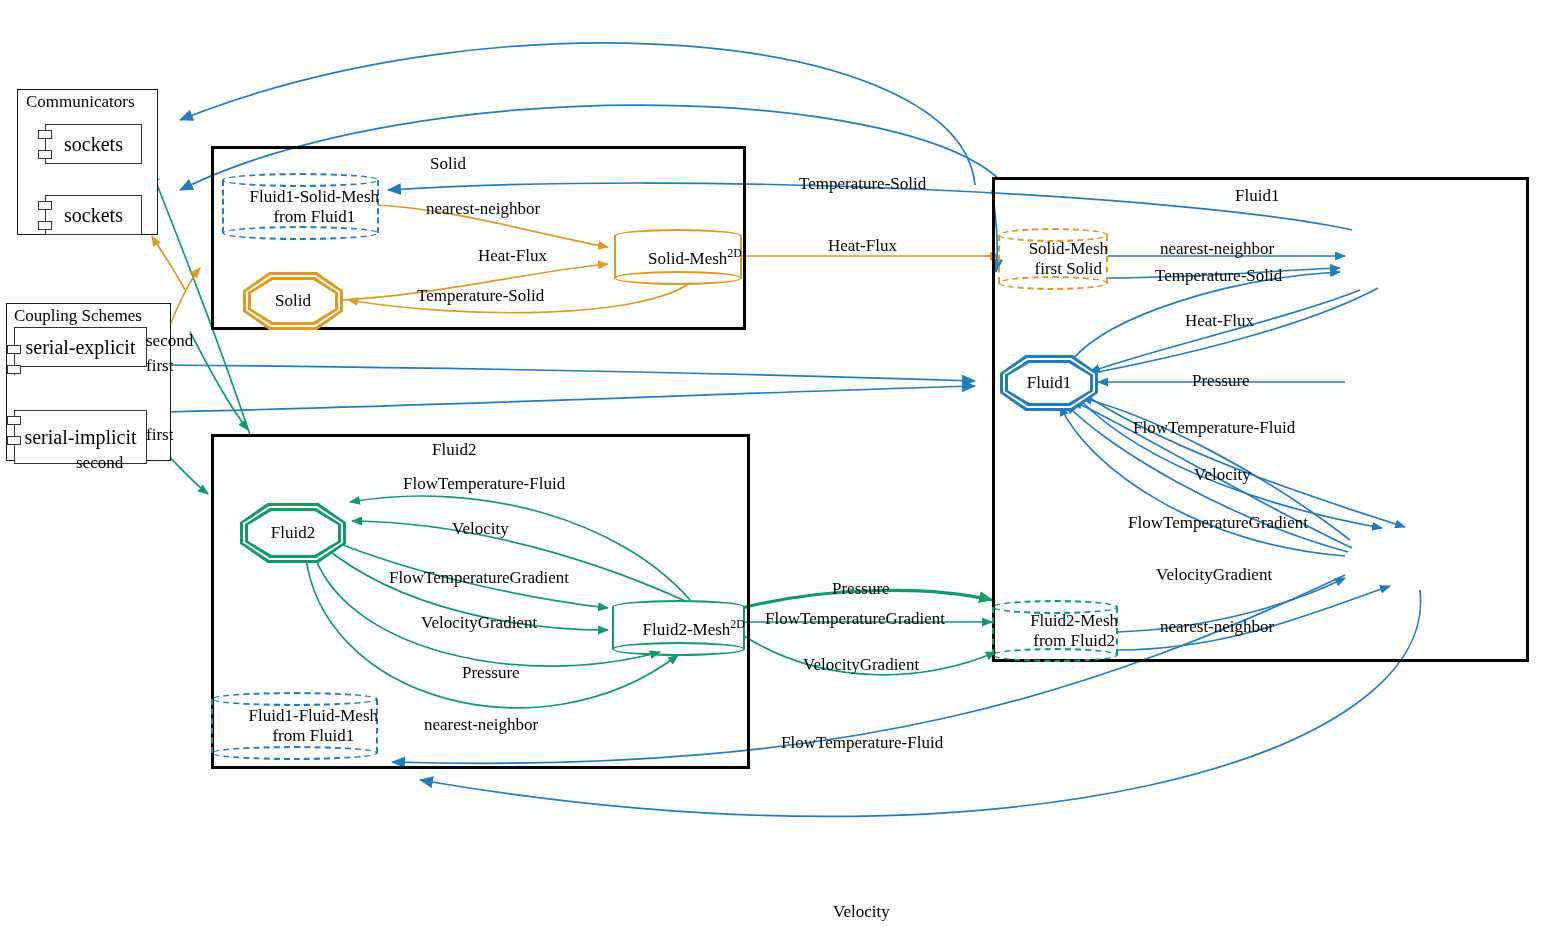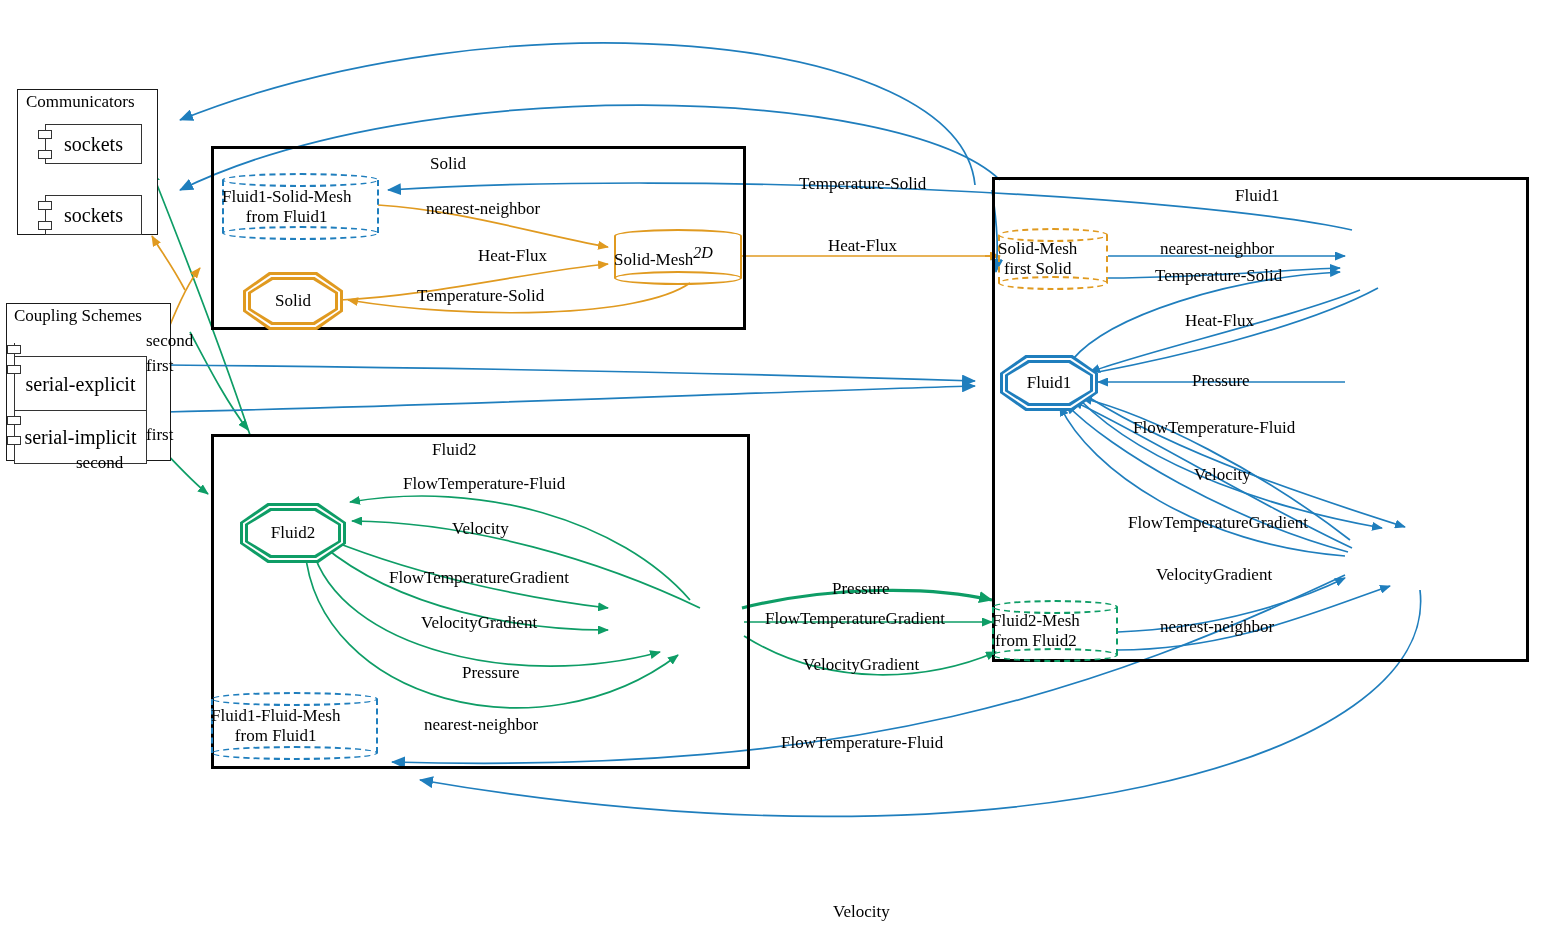--- a/index.html
+++ b/index.html
@@ -2,29 +2,29 @@
 <html><head>
 <meta charset="utf-8">
 <style>
   html,body{margin:0;padding:0;background:#ffffff;}
   body{width:1544px;height:949px;position:relative;overflow:hidden;
        font-family:"Liberation Serif","DejaVu Serif",serif;color:#000;}
   #stage{position:absolute;left:0;top:0;width:1544px;height:949px;}
   svg#wires{position:absolute;left:0;top:0;width:1544px;height:949px;pointer-events:none;}
   .lbl{position:absolute;font-size:17px;line-height:19px;white-space:nowrap;color:#000;
        text-align:center;}
-  .sup{font-size:16px;font-style:italic;vertical-align:super;}
+  .sup{font-size:12px;vertical-align:super;}
   .frame{position:absolute;border:3px solid #000;background:transparent;box-sizing:border-box;}
   .thinframe{position:absolute;border:1.6px solid #1a1a1a;background:#fff;box-sizing:border-box;}
   .grptitle{position:absolute;font-size:17px;white-space:nowrap;}
   .compbox{position:absolute;border:1.6px solid #333;background:#fff;box-sizing:border-box;
            display:flex;align-items:center;justify-content:center;font-size:20px;}
   .ctab{position:absolute;width:14px;height:9px;border:1.6px solid #333;background:#fff;box-sizing:border-box;}
   .cspine{position:absolute;width:0;border-left:1.6px solid #333;}
-  .cyl{position:absolute;box-sizing:border-box;display:flex;align-items:center;justify-content:flex-start;}
+  .cyl{position:absolute;box-sizing:border-box;display:flex;align-items:center;justify-content:flex-end;}
   .cyl .body{position:absolute;left:0;right:0;top:7px;bottom:7px;border-left:2px solid;border-right:2px solid;background:#fff;}
   .cyl .top,.cyl .bot{position:absolute;left:0;right:0;height:14px;border:2px solid;border-radius:50%;box-sizing:border-box;background:#fff;}
   .cyl .top{top:0;}
   .cyl .bot{bottom:0;background:transparent;border-top-color:transparent;}
   .cyl .txt{position:relative;z-index:3;font-size:17px;white-space:nowrap;}
   .cyl.dashed .body{border-left-style:dashed;border-right-style:dashed;background:transparent;}
   .cyl.dashed .top,.cyl.dashed .bot{border-style:dashed;background:transparent;}
   .cyl.dashed .bot{border-top-color:transparent;}
   .cyl.dashed .txt{text-align:center;white-space:normal;line-height:20px;}
   .oct{position:absolute;display:flex;align-items:center;justify-content:center;}
@@ -132,21 +132,21 @@
   <div class="compbox" style="left:45px;top:195px;width:97px;height:40px;">
     <span>sockets</span>
   </div>
   <div class="cspine" style="left:45px;top:199px;height:32px;"></div>
   <div class="ctab" style="left:38px;top:201px;"></div>
   <div class="ctab" style="left:38px;top:221px;"></div>
 
   <div class="thinframe" style="left:6px;top:303px;width:165px;height:158px;"></div>
   <div class="grptitle" style="left:14px;top:306px;">Coupling Schemes</div>
 
-  <div class="compbox" style="left:14px;top:356px;width:133px;height:56px;">
+  <div class="compbox" style="left:14px;top:327px;width:133px;height:40px;">
     <span>serial-explicit</span>
   </div>
   <div class="cspine" style="left:14px;top:343px;height:32px;"></div>
   <div class="ctab" style="left:7px;top:345px;"></div>
   <div class="ctab" style="left:7px;top:365px;"></div>
   <div class="lbl" style="left:146px;top:331px;">second</div>
   <div class="lbl" style="left:146px;top:356px;">first</div>
 
   <div class="compbox" style="left:14px;top:410px;width:133px;height:54px;">
     <span>serial-implicit</span>
@@ -241,20 +241,26 @@
   <div class="cyl dashed" style="left:211px;top:692px;width:167px;height:68px;color:#1F7EBD;">
     <div class="top" style="border-color:#1F7EBD;"></div>
     <div class="body" style="border-color:#1F7EBD;"></div>
     <div class="bot" style="border-color:#1F7EBD;"></div>
     <div class="txt" style="color:#000;">
       <span>Fluid1-Fluid-Mesh</span><br>
       <span>from Fluid1</span>
     </div>
   </div>
 
+  <div class="cyl" style="left:612px;top:600px;width:133px;height:56px;color:#0E9D66;">
+    <div class="top" style="border-color:#0E9D66;"></div>
+    <div class="body" style="border-color:#0E9D66;"></div>
+    <div class="bot" style="border-color:#0E9D66;"></div>
+    <div class="txt" style="color:#000;"><span>Fluid2-Mesh</span><span class="sup">2D</span></div>
+  </div>
 
   <div class="oct" style="left:240px;top:503px;width:106px;height:60px;">
     <div class="o1" style="background:#0E9D66;"></div>
     <div class="o2" style="background:#fff;left:3px;top:3px;right:3px;bottom:3px;"></div>
     <div class="o1" style="background:#0E9D66;left:5px;top:5px;right:5px;bottom:5px;"></div>
     <div class="o2" style="background:#fff;left:8px;top:8px;right:8px;bottom:8px;"></div>
     <div class="txt">Fluid2</div>
   </div>
 
   <div class="lbl" style="left:403px;top:474px;">FlowTemperature-Fluid</div>

